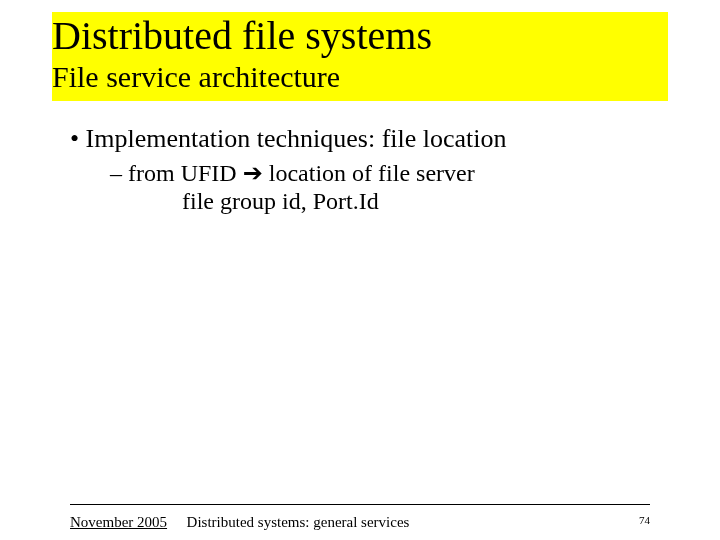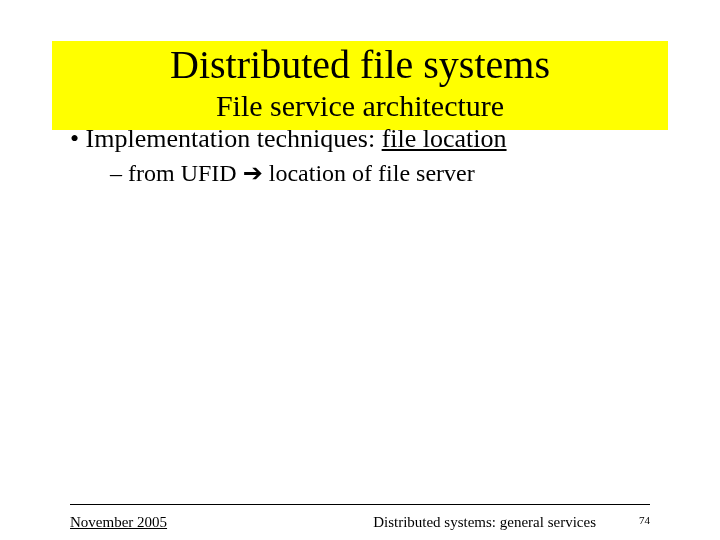--- a/index.html
+++ b/index.html
@@ -1,51 +1,52 @@
 <!DOCTYPE html>
 <html><head>
 <meta charset="utf-8">
 <style>
   * { margin: 0; padding: 0; box-sizing: border-box; }
   html, body { width: 720px; height: 540px; background: #fff; font-family: "Times New Roman", Times, serif; color: #000; }
   .slide { width: 720px; height: 540px; position: relative; }
-  .title-block { position: absolute; left: 52px; top: 12px; width: 616px; background: #ffff00; text-align: center; padding: 2px 0 6px 0; margin-top: 29px; }
+  .title-block { position: absolute; left: 52px; top: 12px; width: 616px; background: #ffff00; text-align: left; padding: 2px 0 6px 0; }
   .title { font-size: 40px; line-height: 1.1; }
   .subtitle { font-size: 30px; line-height: 1.15; margin-top: 2px; }
   .body { position: absolute; left: 70px; top: 124px; width: 600px; font-size: 26px; line-height: 1.18; }
   .bullet-top { margin-bottom: 4px; }
   .sub-list { margin-left: 40px; font-size: 24px; }
   .sub-list .line { }
   .indent-more { margin-left: 72px; }
   .gap { height: 52px; }
   .footer { position: absolute; left: 0; bottom: 30px; width: 720px; }
   .footer-line { position: absolute; left: 70px; top: -6px; width: 580px; height: 1px; background: #000; }
   .footer-left { position: absolute; left: 70px; top: 4px; font-size: 15px; text-decoration: underline; }
-  .footer-center { position: absolute; left: 0; width: 596px; top: 4px; text-align: right; font-size: 15px; }
+  .footer-center { position: absolute; left: 0; width: 596px; top: 4px; text-align: center; font-size: 15px; }
   .footer-right { position: absolute; right: 70px; top: 4px; font-size: 11px; }
   .arrow { font-family: Arial, sans-serif; }
 </style>
 </head>
 <body>
 
 <div class="slide">
 
   <div class="title-block">
     <div class="title">Distributed file systems</div>
     <div class="subtitle">File service architecture</div>
   </div>
 
   <div class="body">
     <div class="bullet-top">
-      <span>• </span><span>Implementation techniques: </span><span style="text-decoration: underline;">file location</span>
+      <span>• </span><span>Implementation techniques: </span><span style="">file location</span>
     </div>
     <div class="sub-list">
       <div class="line">
         <span>– from UFID  </span><span class="arrow">➔</span><span>  location of file server</span>
       </div>
+      <div class="line indent-more">file group id, Port.Id</div>
       <div class="gap"></div>
     </div>
   </div>
 
   <div class="footer">
     <div class="footer-line"></div>
     <div class="footer-left">November 2005</div>
     <div class="footer-center">Distributed systems: general services</div>
     <div class="footer-right">74</div>
   </div>

